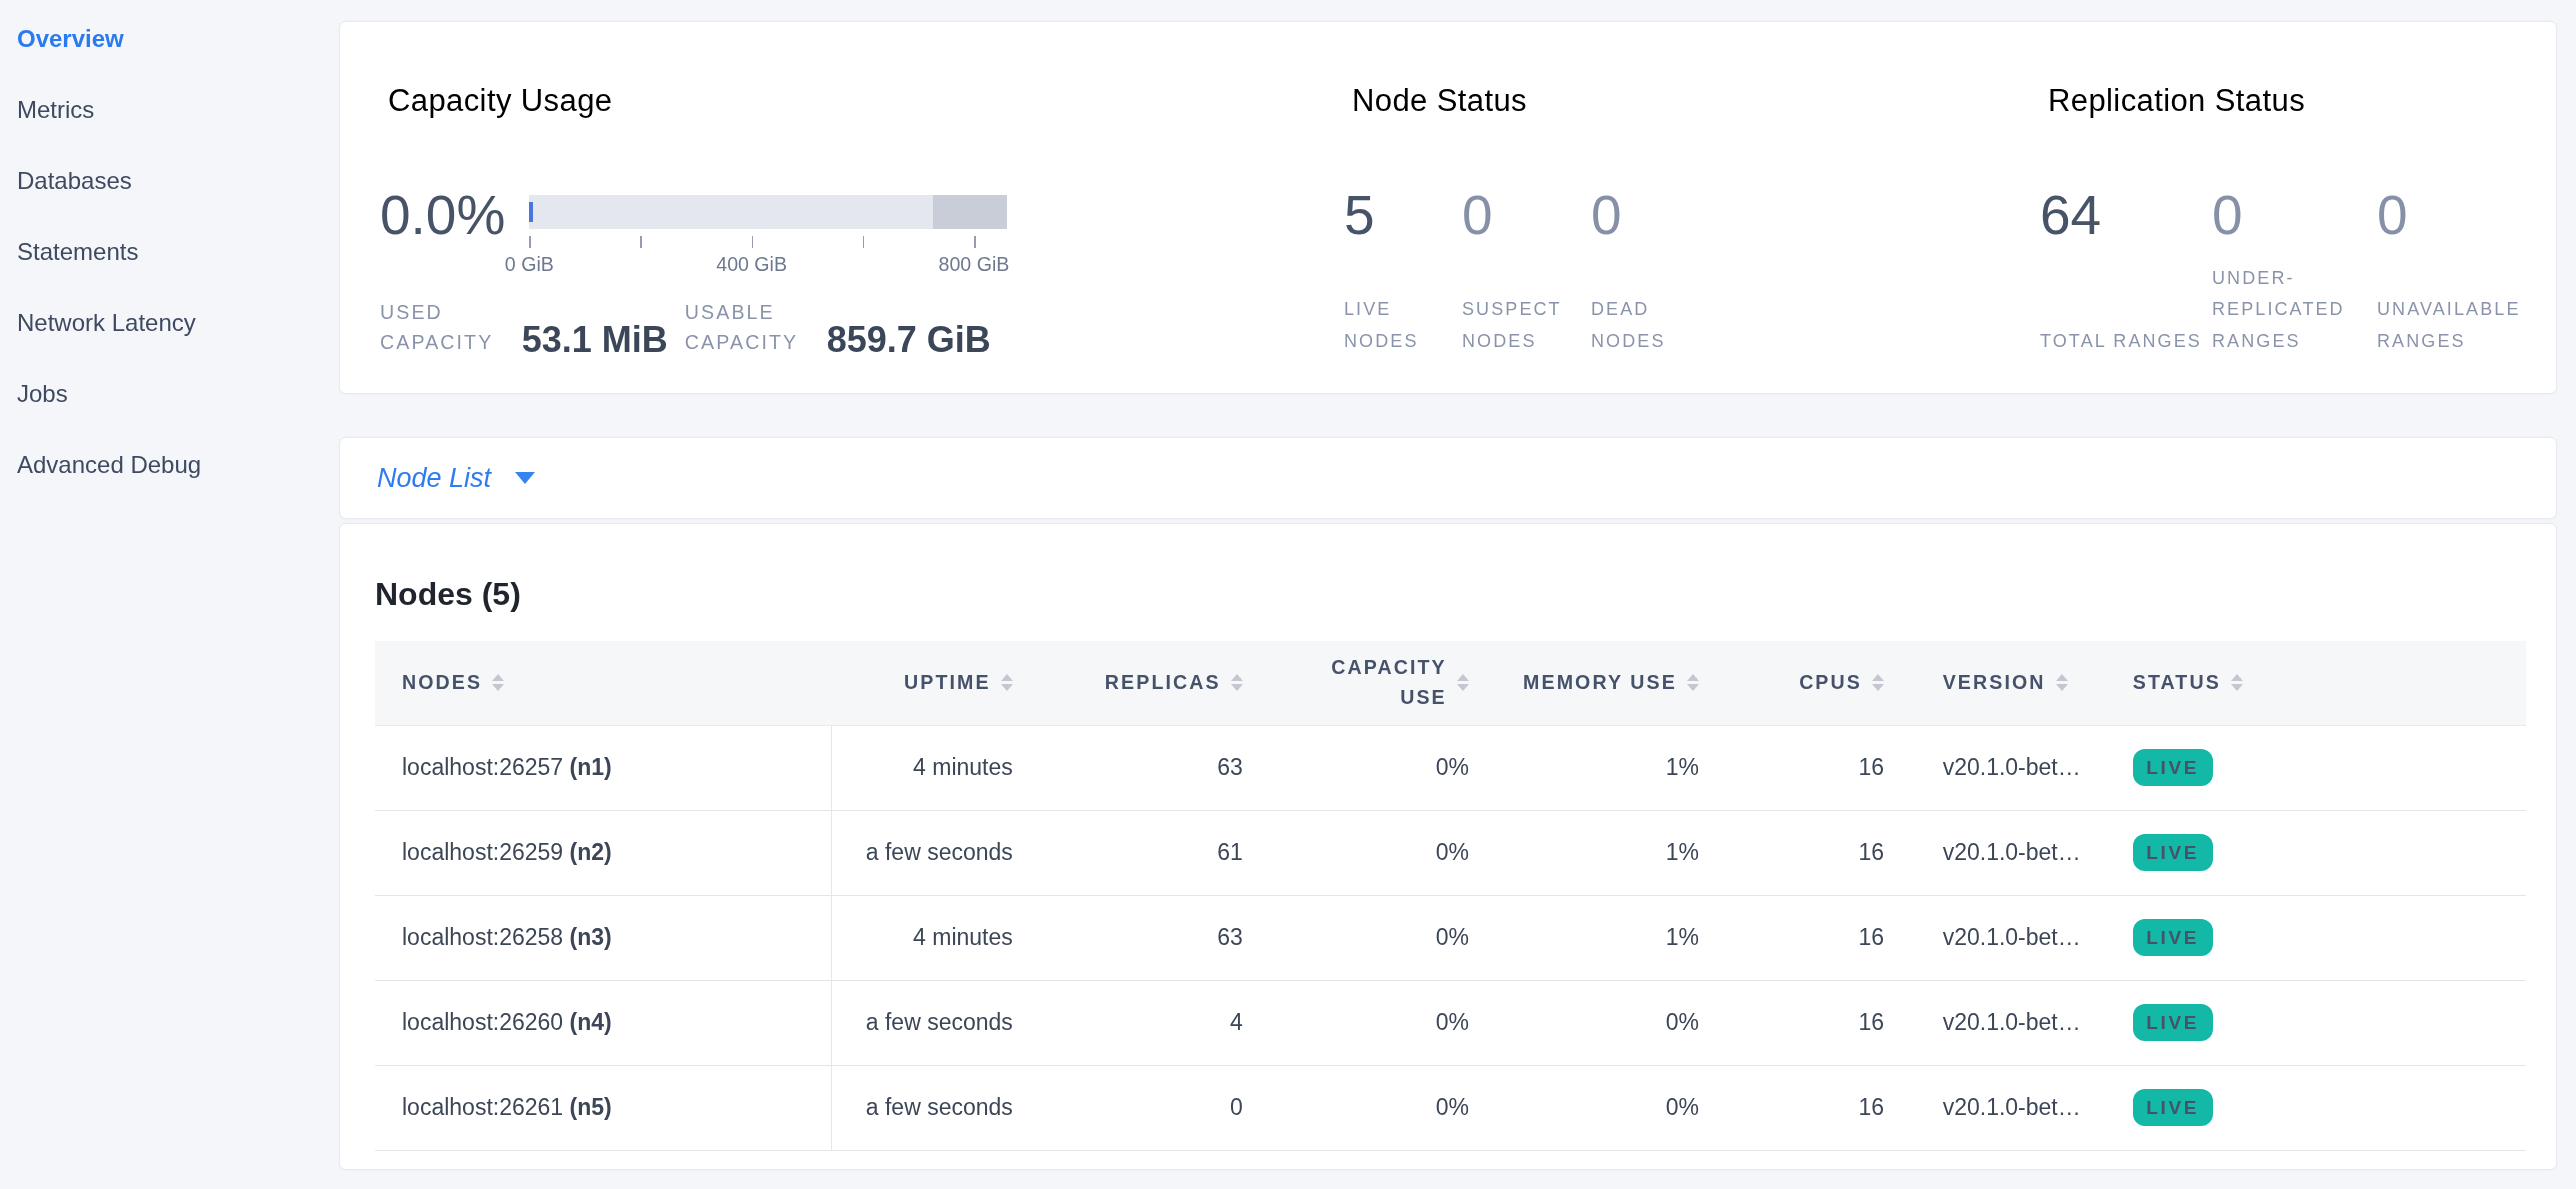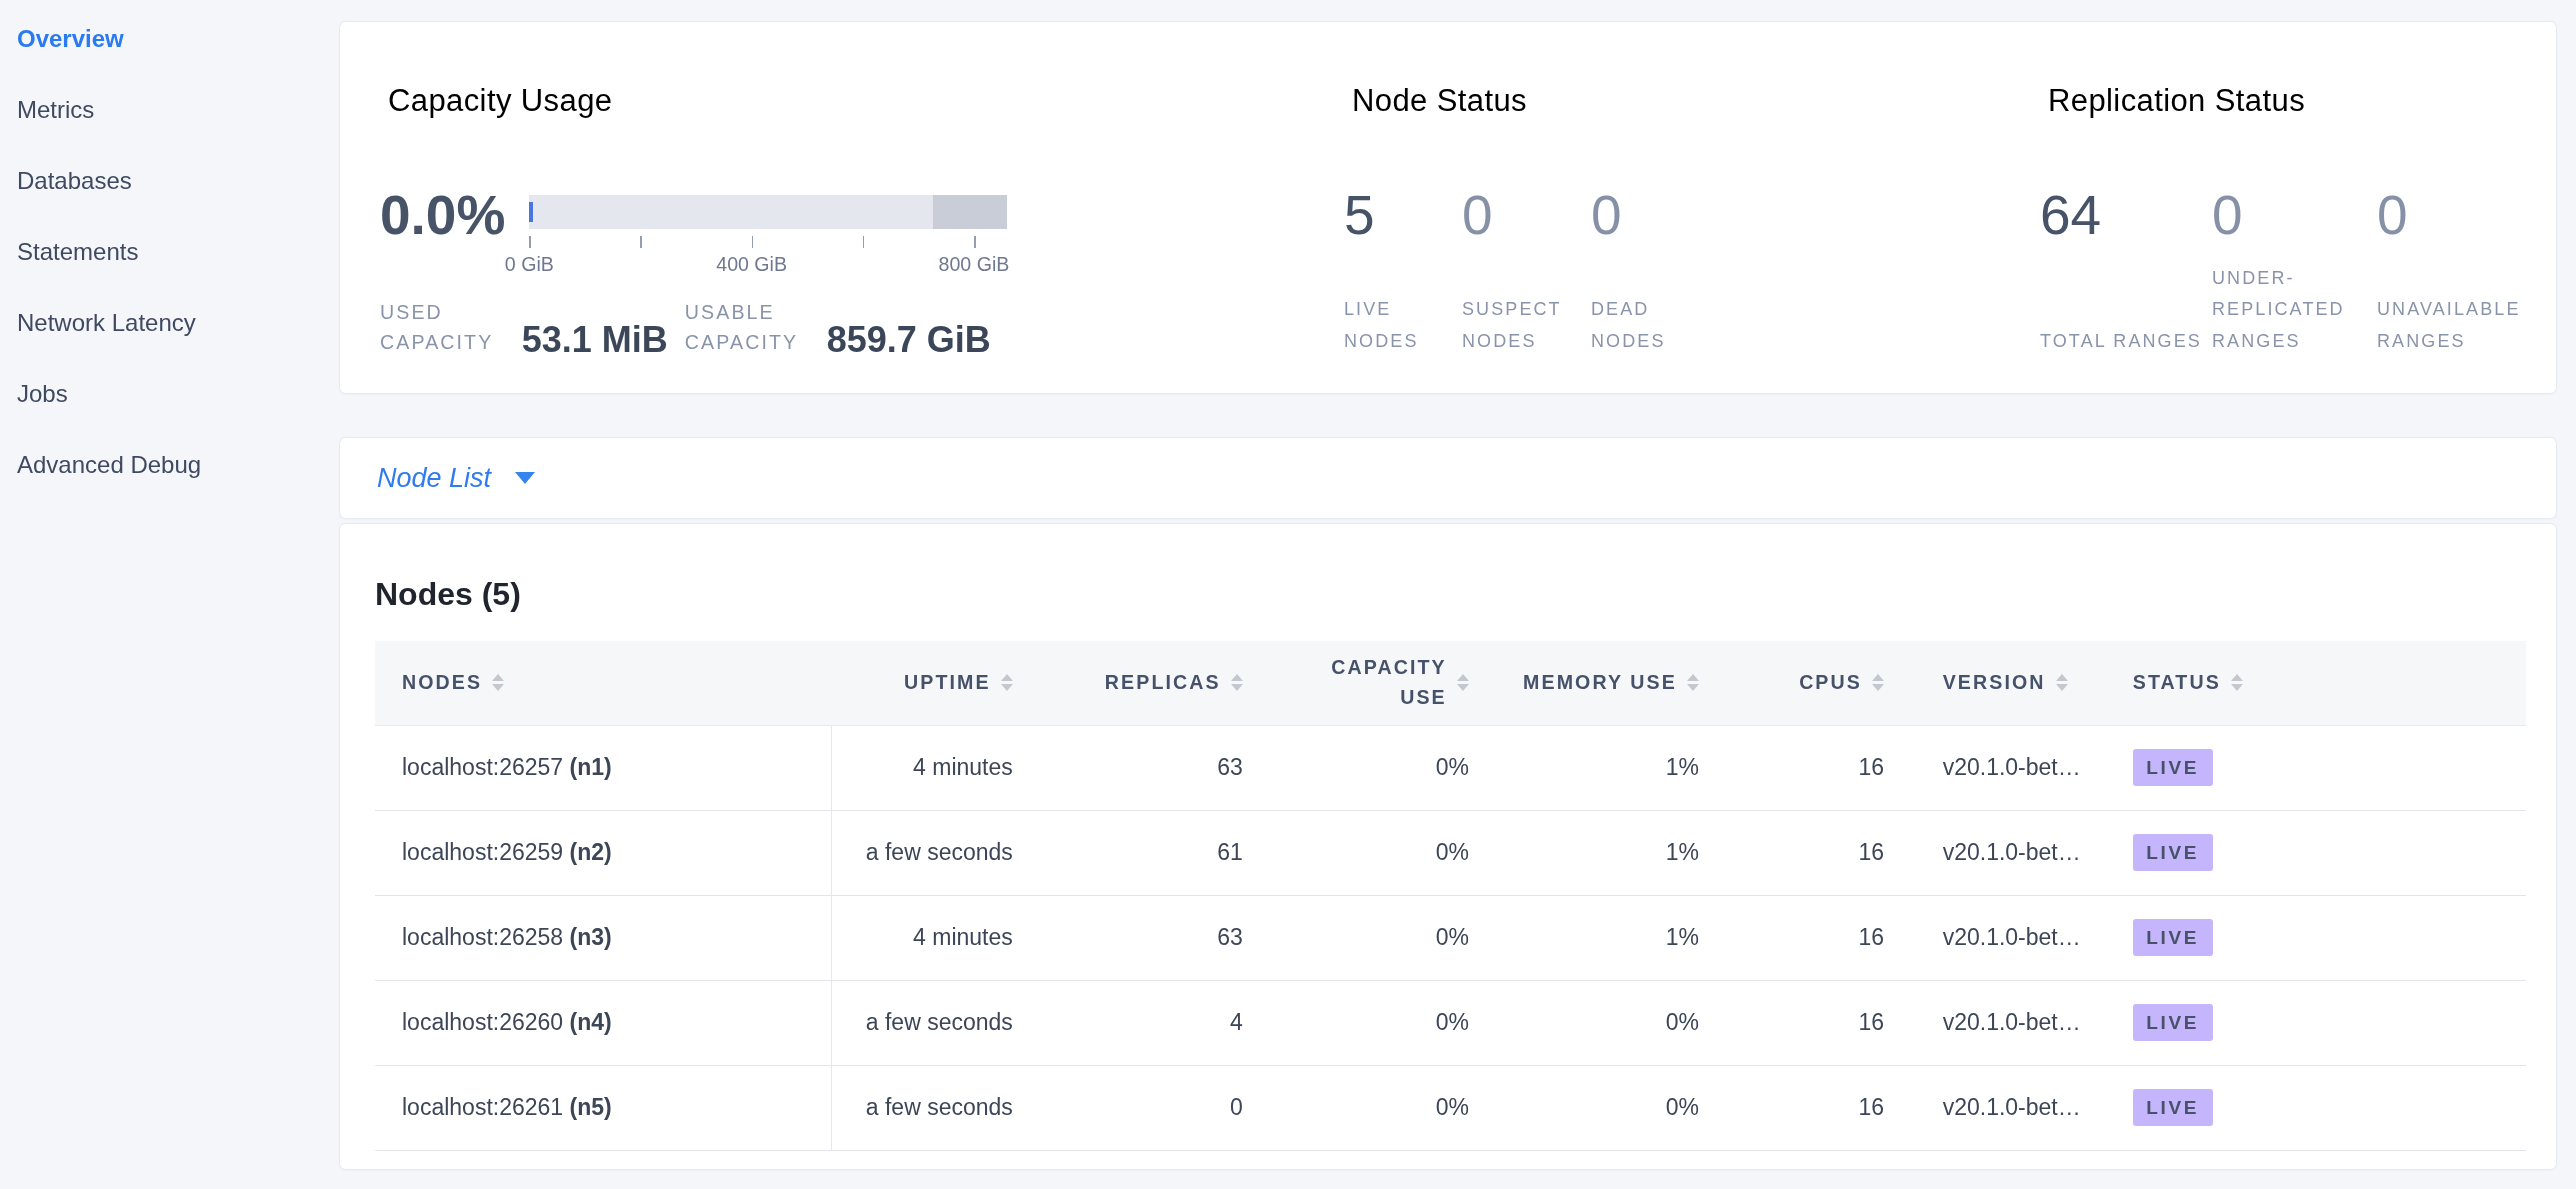--- a/index.html
+++ b/index.html
@@ -38,21 +38,21 @@
   }
   .sec{display:flex;flex-direction:column;box-sizing:border-box;height:100%;}
   .sec h2{
     margin:8px;font-size:31px;font-weight:400;color:#000000;letter-spacing:0.4px;
   }
   .sec-capacity{width:964px;}
   .sec-nodes{width:696px;}
   .sec-replication{width:478px;}
 
   .gauge-row{display:flex;margin-top:68px;align-items:flex-start;}
-  .pct{font-size:55px;font-weight:700;color:#475468;line-height:41px;}
+  .pct{font-size:55px;font-weight:400;color:#475468;line-height:41px;}
   .gauge{margin-left:24px;width:478px;}
   .bar{position:relative;height:34px;background:#e4e7ee;}
   .bar-other{position:absolute;right:0;top:0;height:100%;width:15.5%;background:#c9cdd8;}
   .bar-used{position:absolute;left:0;top:20%;height:60%;width:3.4px;background:#4a74e0;}
   .ticks{position:relative;height:12px;margin-top:6.8px;}
   .tick{position:absolute;top:0;width:1.7px;height:12px;background:#949db0;}
   .axis{position:relative;height:22px;margin-top:5.1px;font-size:19.6px;color:#6e7890;}
   .axis span{position:absolute;transform:translateX(-50%);white-space:nowrap;}
 
   .stats{display:flex;margin-top:auto;}
@@ -118,21 +118,21 @@
   tbody td{
     height:84px;padding:0;border-bottom:1.7px solid #e2e5ea;
     font-size:23px;color:#3c4656;background:#ffffff;
   }
   td.cell-node{padding-left:27px;border-right:1.7px solid #e4e7ec;}
   td.num{text-align:right;padding-right:20.5px;}
   td.cell-version{padding-left:38px;}
   td.cell-status{padding-left:38px;}
   .node-id{font-weight:bold;}
   .badge{
-    display:inline-block;background:#c4b5fd;border-radius:3px;
+    display:inline-block;background:#14b8a6;border-radius:12px;
     padding:7.7px 13.6px;font-size:19px;font-weight:bold;letter-spacing:2.6px;color:#475269;
   }
 </style>
 </head>
 <body>
 
 <div class="page">
 
   <nav class="sidebar">
     <ul>

